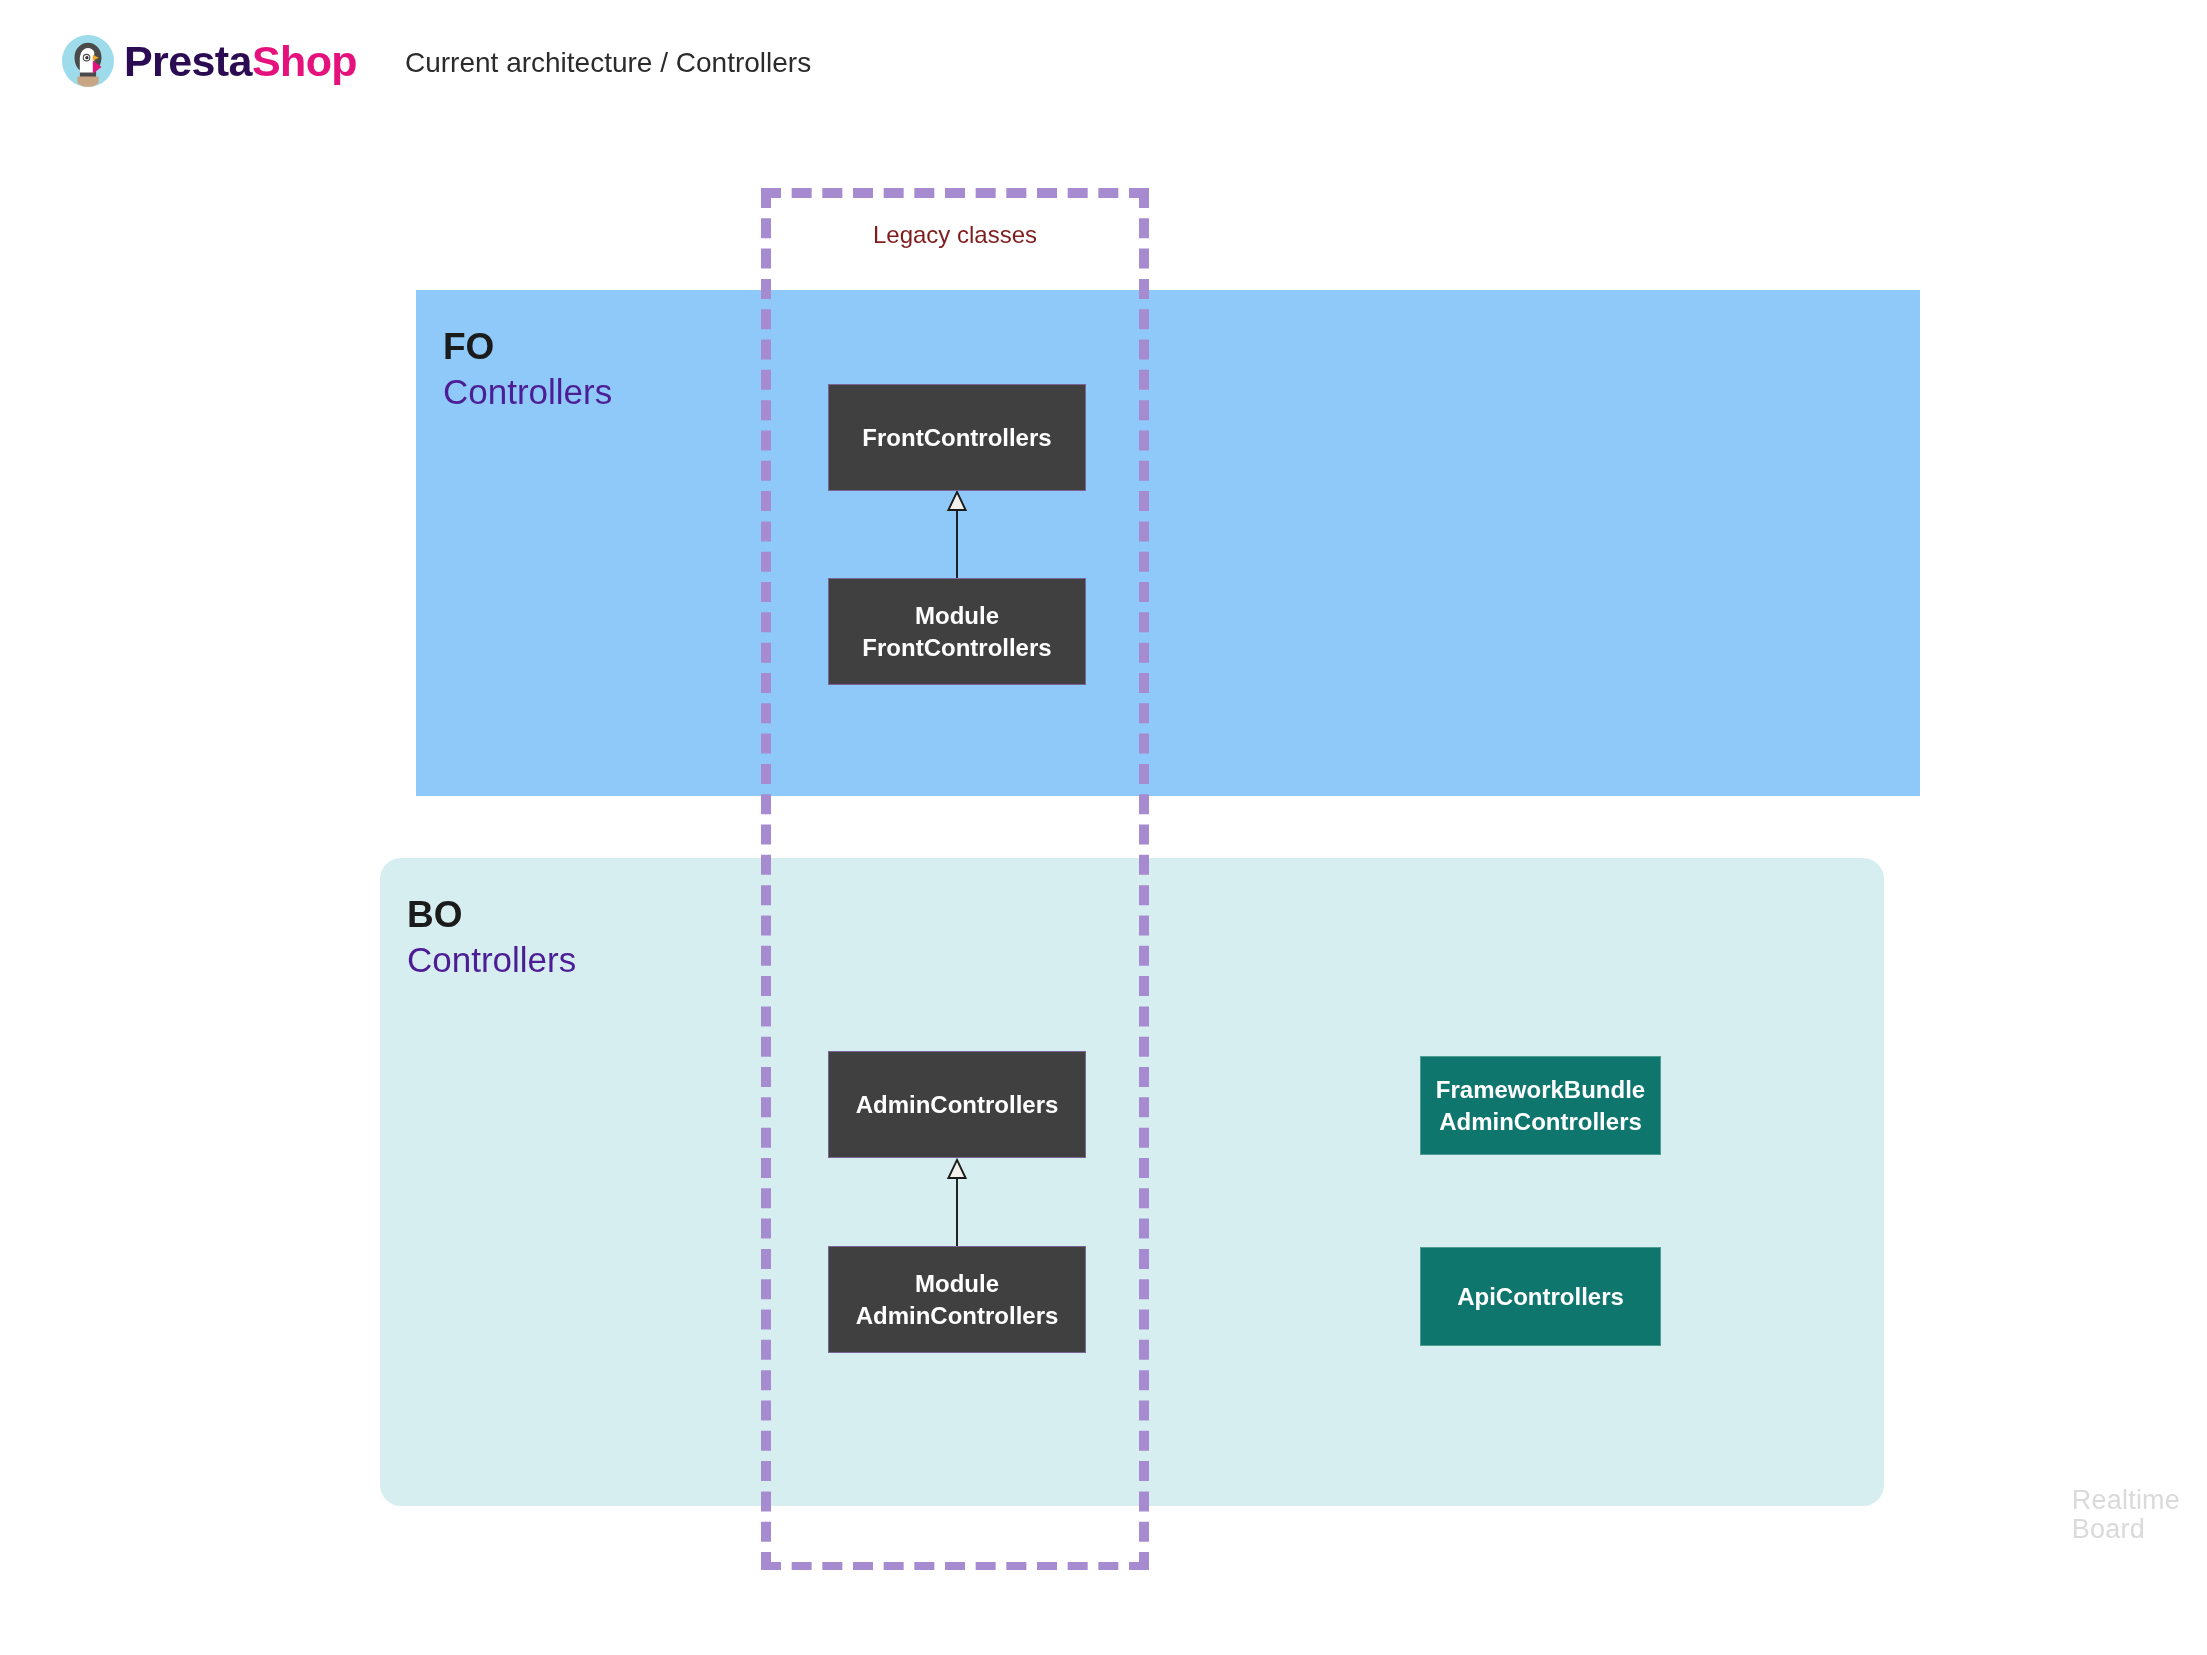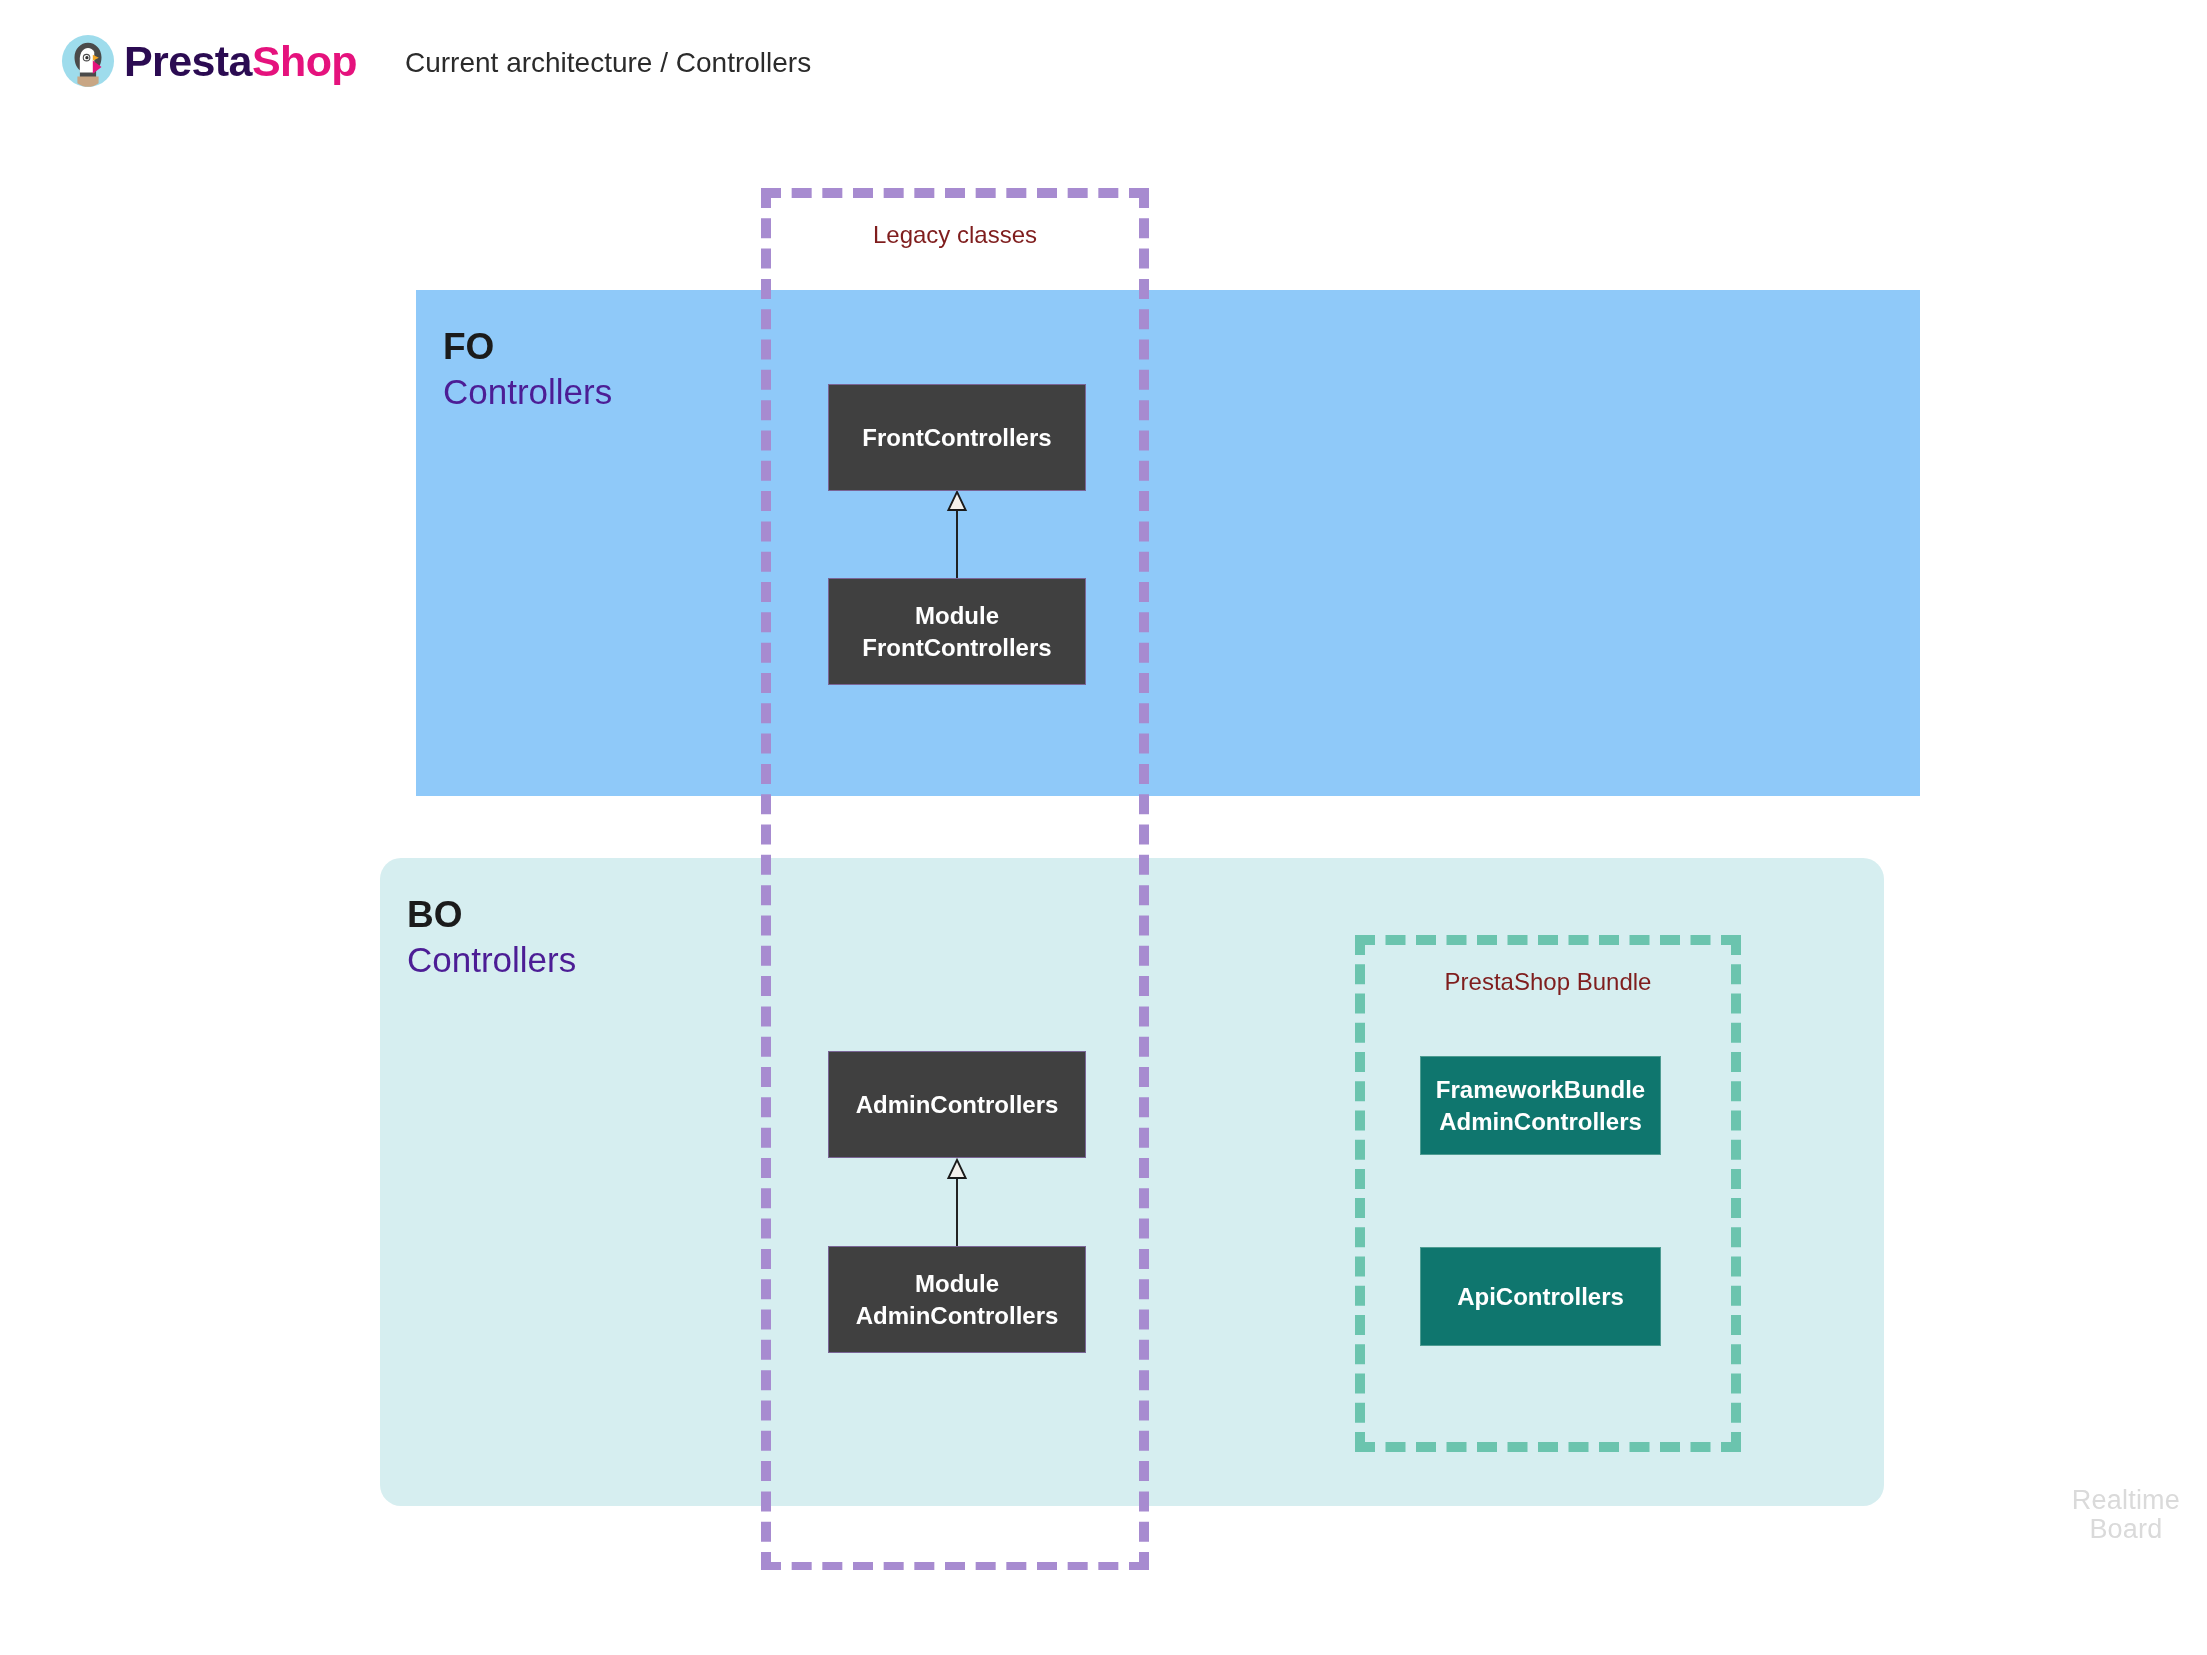--- a/index.html
+++ b/index.html
@@ -167,21 +167,21 @@
     position: absolute;
     right: 27px;
     bottom: 25px;
     text-align: left;
     font-size: 27px;
     line-height: 1.1;
     color: #DADADA;
     letter-spacing: 0.2px;
     white-space: nowrap;
   }
-  #watermark span { display: block; text-align: center; }
+  #watermark span { display: block; }
 </style>
 </head>
 <body>
 
 <div id="canvas">
 
   <div id="header">
 
     <svg id="logo-mark" viewBox="0 0 56 56">
       <circle cx="28" cy="28" r="27" fill="#9EDCEC"></circle>
@@ -212,23 +212,20 @@
     <div class="band-label">
       <span class="band-label-abbr">BO</span>
       <span class="band-label-sub">Controllers</span>
     </div>
   </div>
 
   <div class="dashed-group" id="group-legacy">
     <div class="group-title">Legacy classes</div>
   </div>
 
-  <div class="dashed-group" id="group-bundle">
-    <div class="group-title">PrestaShop Bundle</div>
-  </div>
 
   <svg class="uml-link" id="link-fo" viewBox="0 0 48 95">
     <line x1="24" y1="95" x2="24" y2="22" stroke="#1b1b1b" stroke-width="2"></line>
     <polygon points="24,3 33,22 15,22" fill="#F4F1EC" stroke="#1b1b1b" stroke-width="2"></polygon>
   </svg>
 
   <svg class="uml-link" id="link-bo" viewBox="0 0 48 95">
     <line x1="24" y1="95" x2="24" y2="22" stroke="#1b1b1b" stroke-width="2"></line>
     <polygon points="24,3 33,22 15,22" fill="#F4F1EC" stroke="#1b1b1b" stroke-width="2"></polygon>
   </svg>

